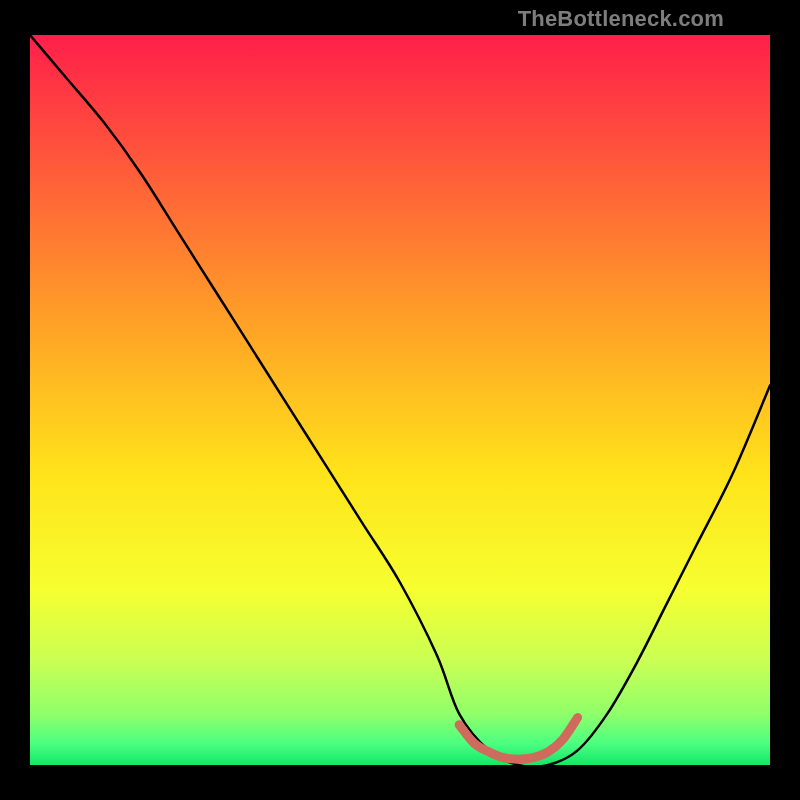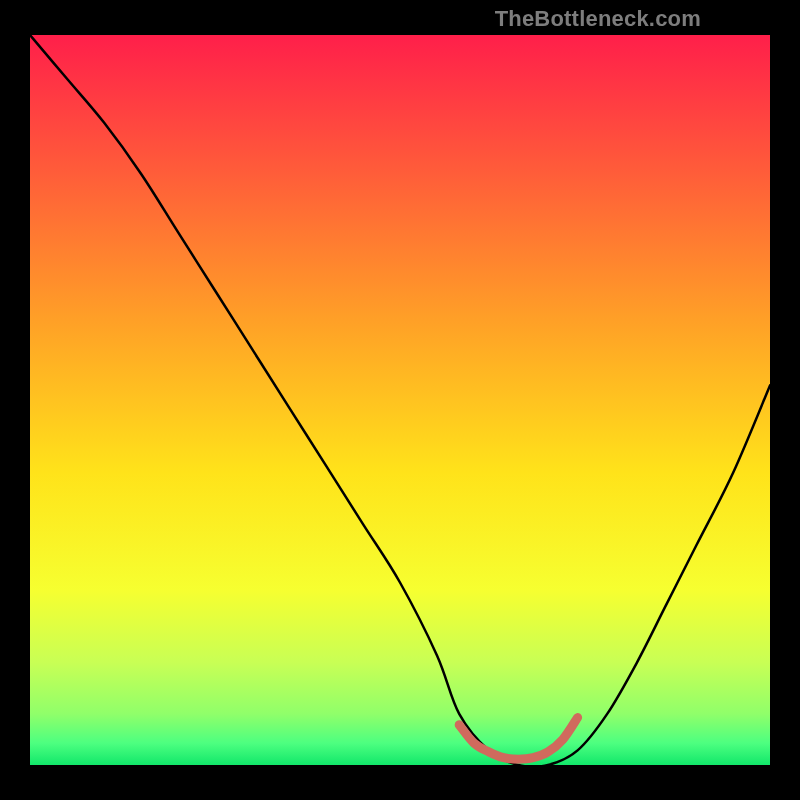--- a/index.html
+++ b/index.html
@@ -8,20 +8,21 @@
     width: 800px;
     height: 800px;
     background: #000;
     overflow: hidden;
     font-family: Arial, Helvetica, sans-serif;
   }
   .page {
     position: relative;
     width: 711px;
     height: 800px;
+    padding-left: 23px;
   }
   .attribution {
     position: absolute;
     top: 6px;
     right: 10px;
     color: #7d7d7d;
     font-size: 22px;
     font-weight: 700;
     letter-spacing: 0.2px;
     z-index: 5;

